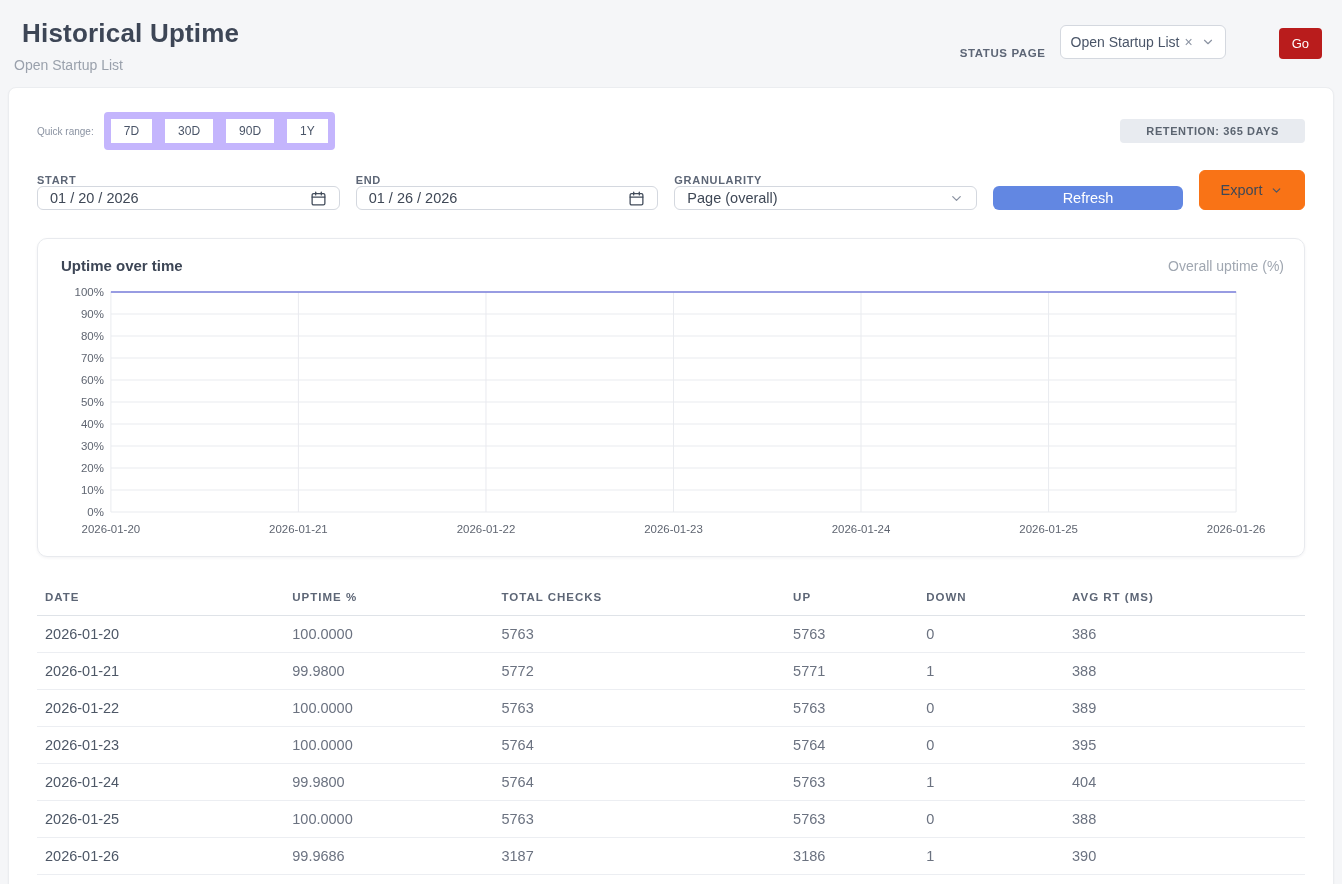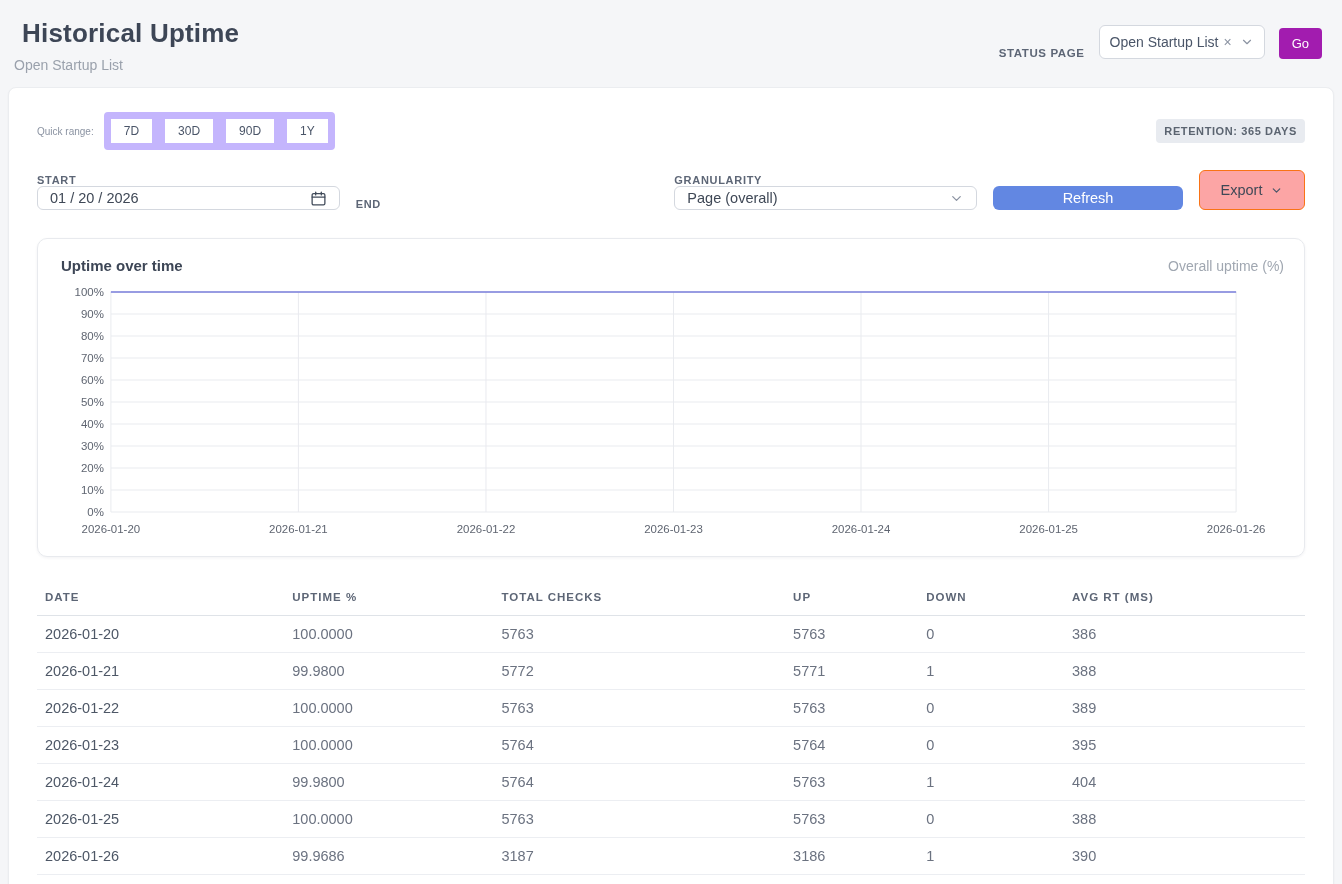--- a/index.html
+++ b/index.html
@@ -21,61 +21,61 @@
   .topbar-right { display:flex; align-items:flex-end; gap:14px; }
   .status-label { font-size:11.5px; font-weight:700; letter-spacing:.6px; color:#5d6676; }
   .status-select {
     display:flex; align-items:center; gap:4px;
     background:#fff; border:1px solid #d4d8df; border-radius:6px;
     padding:8px 10px; font-size:14px; color:#4a5568; cursor:pointer; min-width:160px;
   }
   .status-select .clear-x { color:#8b93a2; font-size:14px; margin-left:1px; cursor:pointer; }
   .status-select svg { margin-left:4px; }
   .go-btn {
-    background:#a21caf; color:#fff; border:none; border-radius:4px;
-    padding:8px 13px; font-size:13px; font-family:inherit; cursor:pointer;
+    background:#b91c1c; color:#fff; border:none; border-radius:4px;
+    padding:8px 13px; font-size:13px; font-family:inherit; cursor:pointer;margin-left:39px;
   }
   
   .main-card {
     margin:6px 8px 8px 8px;
     background:#fff; border:1px solid #ebedf0; border-radius:8px;
     box-shadow:0 1px 2px rgba(30,40,60,.05);
     padding:24px 28px 24px 28px;
   }
   .row1 { display:flex; align-items:center; margin-bottom:20px; }
   .quick-label { font-size:10px; color:#8b93a2; margin-right:10px; }
   .segmented { display:flex; }
   .segmented button {
     background:#fff; border:7px solid #c4b5fd; color:#4a5568;
     font-size:12px; font-family:inherit; padding:5px 13px; cursor:pointer; margin-left:-1px;
   }
   .segmented button:first-child { border-radius:4px 0 0 4px; margin-left:0; }
   .segmented button:last-child { border-radius:0 4px 4px 0; }
   .retention-badge {
     margin-left:auto; background:#e8ebf0; color:#5b6470;
     font-size:11px; font-weight:700; letter-spacing:.6px;
-    padding:6px 8px; border-radius:4px;
+    padding:6px 26px; border-radius:4px;
   }
   
   .row2 { display:flex; align-items:flex-end; gap:16px; margin-bottom:28px; }
   .field { display:flex; flex-direction:column; flex:1; }
   .field-label { font-size:11px; font-weight:700; letter-spacing:.7px; color:#5d6676; }
   .input-box {
     height:24px; background:#fff; border:1px solid #d4d8df; border-radius:6px;
     display:flex; align-items:center; justify-content:space-between;
     padding:0 12px; font-size:14.5px; color:#3f4856; cursor:pointer;
   }
   .refresh-btn {
     height:24px; width:190px; flex:0 0 190px;
     background:#6287e2; color:#fff; border:none; border-radius:6px;
     font-size:14.5px; font-family:inherit; cursor:pointer;
   }
   .export-btn {
     height:40px; flex:0 0 106px;
-    background:#fca5a5; border:1px solid #f97316; border-radius:6px;
+    background:#f97316; border:1px solid #f97316; border-radius:6px;
     color:#3f4856; font-size:14.5px; font-family:inherit; cursor:pointer;
     display:flex; align-items:center; justify-content:center; gap:8px;
   }
   
   .chart-card {
     border:1px solid #e8eaee; border-radius:10px;
     box-shadow:0 1px 3px rgba(30,40,60,.06);
     padding:18px 20px 12px 23px; margin-bottom:26px;
   }
   .chart-head { display:flex; justify-content:space-between; align-items:center; }
@@ -136,20 +136,29 @@
         <svg width="17" height="17" viewBox="0 0 24 24" fill="none" stroke="#414b5a" stroke-width="1.8" stroke-linecap="round">
             <rect x="3" y="5" width="18" height="16" rx="2"></rect>
             <line x1="3" y1="10" x2="21" y2="10"></line>
             <line x1="8" y1="3" x2="8" y2="7"></line>
             <line x1="16" y1="3" x2="16" y2="7"></line>
           </svg>
       </div>
     </div>
     <div class="field">
       <span class="field-label">END</span>
+      <div class="input-box">
+        <span>01 / 26 / 2026</span>
+        <svg width="17" height="17" viewBox="0 0 24 24" fill="none" stroke="#414b5a" stroke-width="1.8" stroke-linecap="round">
+            <rect x="3" y="5" width="18" height="16" rx="2"></rect>
+            <line x1="3" y1="10" x2="21" y2="10"></line>
+            <line x1="8" y1="3" x2="8" y2="7"></line>
+            <line x1="16" y1="3" x2="16" y2="7"></line>
+          </svg>
+      </div>
     </div>
     <div class="field">
       <span class="field-label">GRANULARITY</span>
       <div class="input-box">
         <span>Page (overall)</span>
         <svg width="15" height="15" viewBox="0 0 24 24" fill="none" stroke="#8b93a2" stroke-width="2" stroke-linecap="round" stroke-linejoin="round">
             <polyline points="6 9 12 15 18 9"></polyline>
           </svg>
       </div>
     </div>

